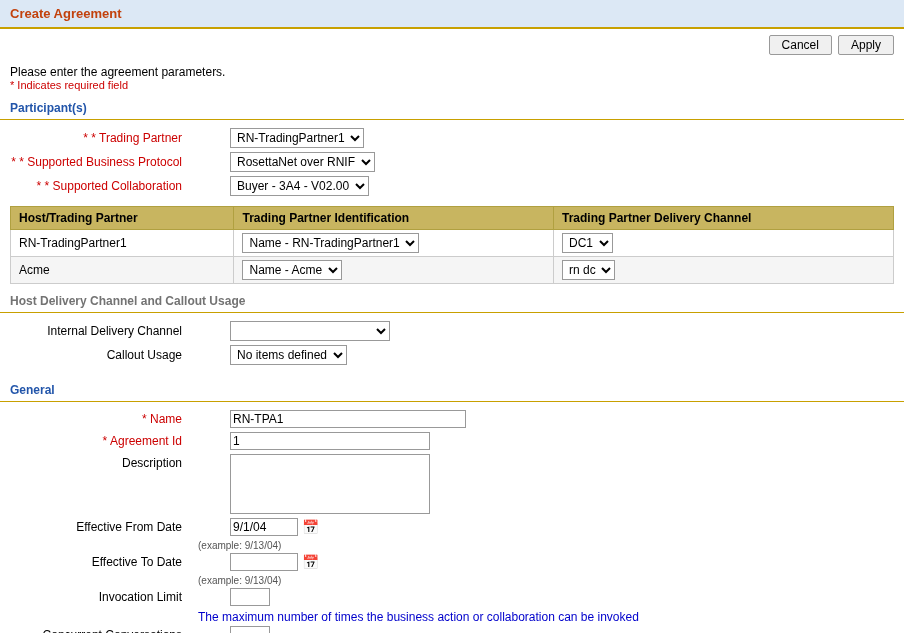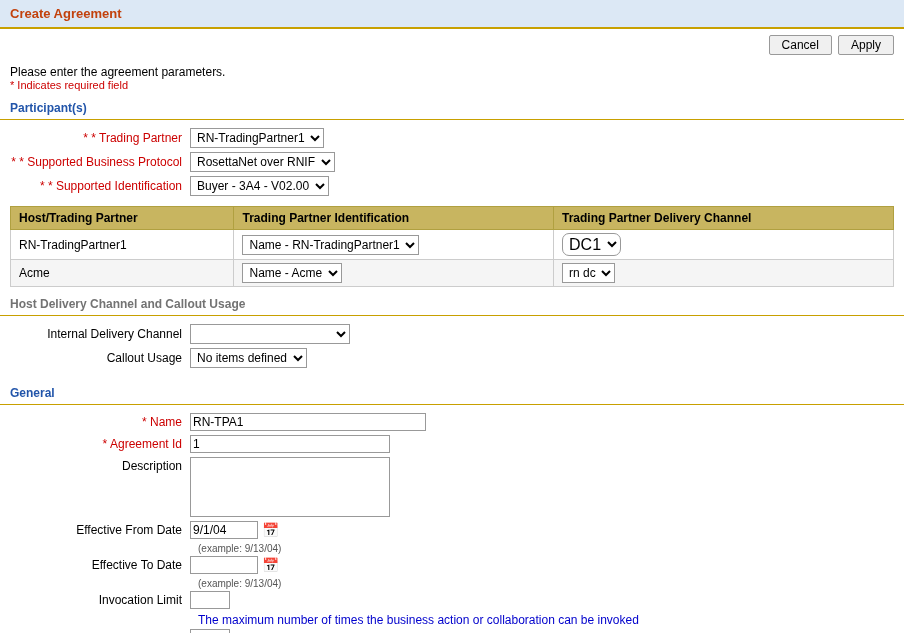--- a/index.html
+++ b/index.html
@@ -60,20 +60,21 @@
       margin-bottom: 6px;
     }
     
     .form-section {
       padding: 2px 10px;
     }
     .form-row {
       display: flex;
       align-items: center;
       margin-bottom: 4px;
+      gap: 40px;
     }
     .form-label {
       text-align: right;
       width: 180px;
       padding-right: 8px;
       color: #000;
       font-size: 12px;
       flex-shrink: 0;
     }
     .form-control {
@@ -211,41 +212,41 @@
     <div class="form-row">
       <div class="form-label">
         <span style="color:#cc0000;">* </span><span style="color:#cc0000;">* Supported Business Protocol</span>
       </div>
       <select class="form-control">
         <option>RosettaNet over RNIF</option>
       </select>
     </div>
     <div class="form-row">
       <div class="form-label">
-        <span style="color:#cc0000;">* </span><span style="color:#cc0000;">* Supported Identification</span>
+        <span style="color:#cc0000;">* </span><span style="color:#cc0000;">* Supported Collaboration</span>
       </div>
       <select class="form-control">
         <option>Buyer - 3A4 - V02.00</option>
       </select>
     </div>
   </div>
 
   <table class="partners-table">
     <thead>
       <tr>
         <th>Host/Trading Partner</th>
         <th>Trading Partner Identification</th>
         <th>Trading Partner Delivery Channel</th>
       </tr>
     </thead>
     <tbody id="partners-tbody">
     <tr>
           <td>RN-TradingPartner1</td>
           <td><select style="font-size: 12px;"><option>Name - RN-TradingPartner1</option></select></td>
-          <td><select style="font-size: 16px; border-radius: 7px;"><option>DC1</option></select></td>
+          <td><select style="font-size: 12px;"><option>DC1</option></select></td>
         </tr>
         <tr>
           <td>Acme</td>
           <td><select style="font-size: 12px;"><option>Name - Acme</option></select></td>
           <td><select style="font-size: 12px;"><option>rn dc</option></select></td>
         </tr>
       </tbody>
   </table>
 
   <div class="host-delivery-title">Host Delivery Channel and Callout Usage</div>

